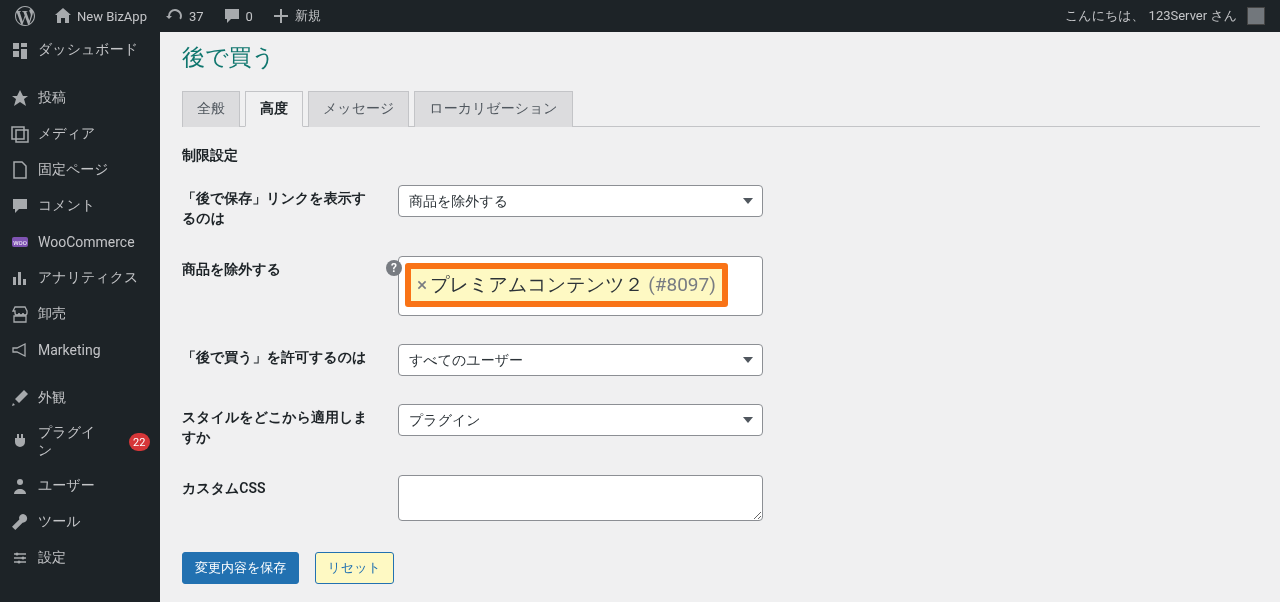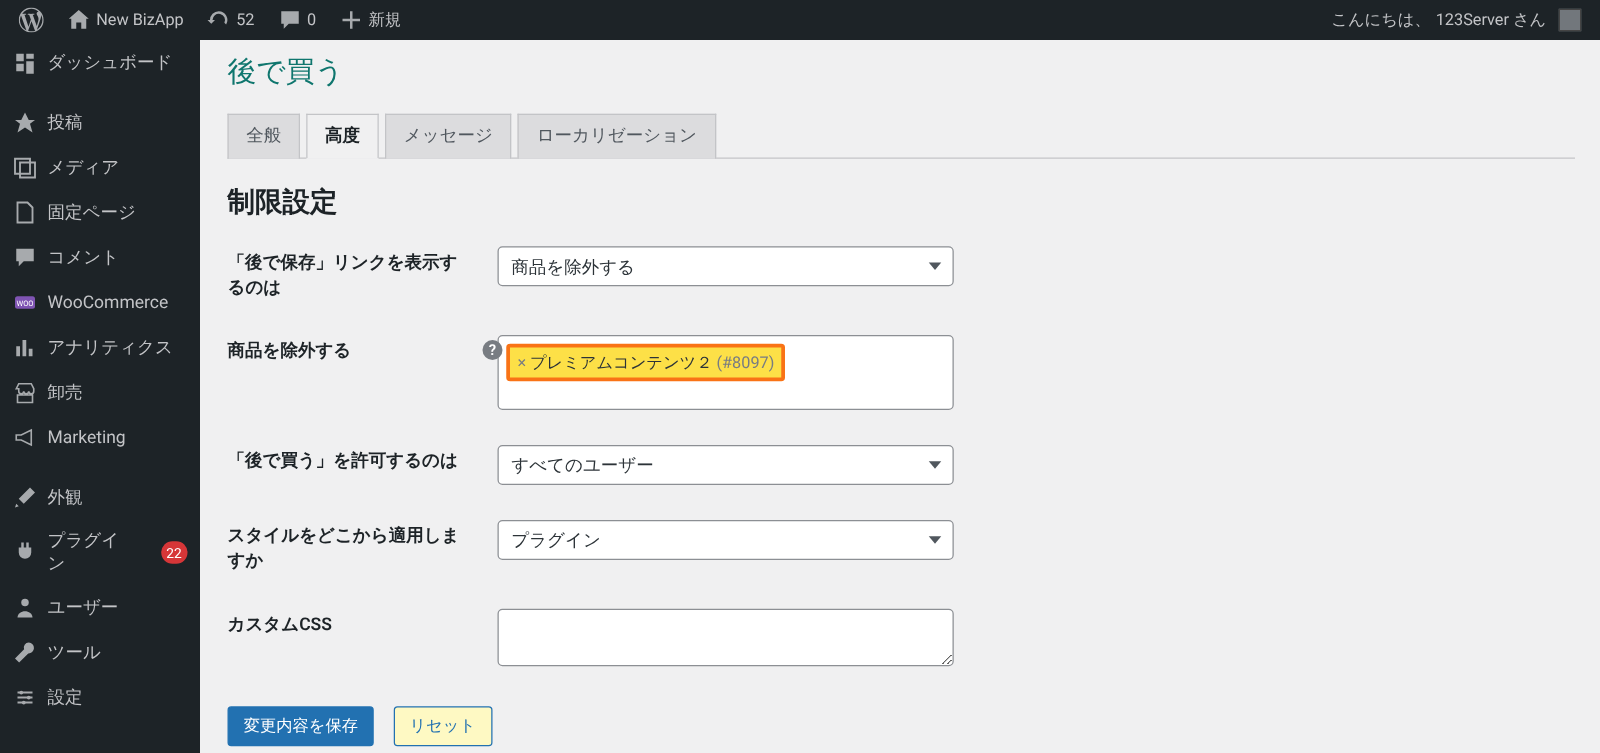--- a/index.html
+++ b/index.html
@@ -11,31 +11,31 @@
 .avatar { width: 18px; height: 18px; background: #72777c; border: 1px solid #444; }
 .sidebar { position: fixed; top: 32px; left: 0; bottom: 0; width: 160px; background: #1d2327; color: #c3c4c7; overflow: hidden; }
 .sidebar-item { display: flex; align-items: center; gap: 8px; padding: 8px 10px; color: #c3c4c7; font-size: 14px; cursor: pointer; position: relative; }
 .sidebar-item svg { width: 20px; height: 20px; fill: #a7aaad; flex-shrink: 0; }
 .badge { display: inline-flex; justify-content: center; align-items: center; min-width: 18px; height: 18px; border-radius: 9px; background: #d63638; color: #fff; font-size: 11px; padding: 0 5px; margin-left: 16px; }
 .content { margin-left: 160px; padding: 20px 20px 20px 22px; padding-top: 42px; }
 .page-title { font-size: 23px; font-weight: 400; color: #0f766e; margin-bottom: 18px; }
 .tabs { border-bottom: 1px solid #c3c4c7; display: flex; }
 .tab { padding: 8px 14px; border: 1px solid #c3c4c7; border-bottom: none; background: #dcdcde; color: #50575e; margin-right: 5px; margin-bottom: -1px; cursor: pointer; font-size: 14px; }
 .tab.active { background: #f0f0f1; border-bottom: 1px solid #f0f0f1; color: #1d2327; font-weight: 600; }
-.section-heading { font-size: 22px; font-weight: 600; margin: 20px 0; color: #1d2327; }
+.section-heading { font-size: 14px; font-weight: 600; margin: 20px 0; color: #1d2327; }
 .form-row { display: flex; align-items: flex-start; margin-bottom: 28px; }
 .form-label { width: 216px; font-size: 14px; font-weight: 600; color: #1d2327; padding-top: 4px; padding-right: 27px; line-height: 1.4; position: relative; }
 .help-icon { display: inline-block; width: 16px; height: 16px; border-radius: 50%; background: #787c82; color: #fff; font-size: 12px; text-align: center; line-height: 16px; position: absolute; right: -4px; top: 4px; }
 .form-control { width: 365px; }
 select.form-input, .tag-box, textarea.form-input { width: 100%; border: 1px solid #8c8f94; border-radius: 4px; background: #fff; padding: 6px 10px; font-size: 14px; color: #2c3338; }
 select.form-input { height: 32px; appearance: none; background-image: none; position: relative; }
 .select-wrap { position: relative; }
 .select-wrap::after { content: ""; position: absolute; right: 10px; top: 50%; width: 0; height: 0; border-left: 5px solid transparent; border-right: 5px solid transparent; border-top: 6px solid #50575e; transform: translateY(-50%); pointer-events: none; }
 .tag-box { min-height: 60px; padding: 6px; }
-.tag { display: inline-block; background: #fde047; border: 3px solid #f97316; border-radius: 3px; padding: 3px 6px; font-size: 13px; color: #2c3338; }
+.tag { display: inline-block; background: #fef9c3; border: 6px solid #f97316; border-radius: 3px; padding: 3px 6px; font-size: 19px; color: #2c3338; }
 .tag .x { color: #787c82; margin-right: 3px; }
 .tag .id { color: #787c82; }
 textarea.form-input { height: 46px; resize: both; }
 .buttons { margin-top: 22px; }
 .btn-primary { background: #2271b1; border: 1px solid #2271b1; color: #fff; padding: 6px 12px; border-radius: 3px; font-size: 13px; cursor: pointer; margin-right: 12px; }
 .btn-secondary { background: #fef9c3; border: 1px solid #2271b1; color: #2271b1; padding: 6px 12px; border-radius: 3px; font-size: 13px; cursor: pointer; }
 </style>
 </head>
 <body>
 
@@ -49,21 +49,21 @@
     <span class="toolbar-item">
         <svg viewBox="0 0 20 20">
           <path d="M10 2L2 9h2v8h4v-5h4v5h4V9h2z"></path>
         </svg>
         <span>New BizApp</span>
       </span>
     <span class="toolbar-item">
         <svg viewBox="0 0 20 20">
           <path d="M10 3a7 7 0 00-7 7H1l3 3 3-3H5a5 5 0 119.5 2.2l1.4 1.4A7 7 0 0010 3z"></path>
         </svg>
-        <span>52</span>
+        <span>37</span>
       </span>
     <span class="toolbar-item">
         <svg viewBox="0 0 20 20">
           <path d="M3 3h14v10H9l-4 4v-4H3z"></path>
         </svg>
         <span>0</span>
       </span>
     <span class="toolbar-item">
         <svg viewBox="0 0 20 20">
           <path d="M9 3h2v6h6v2h-6v6H9v-6H3V9h6z"></path>

